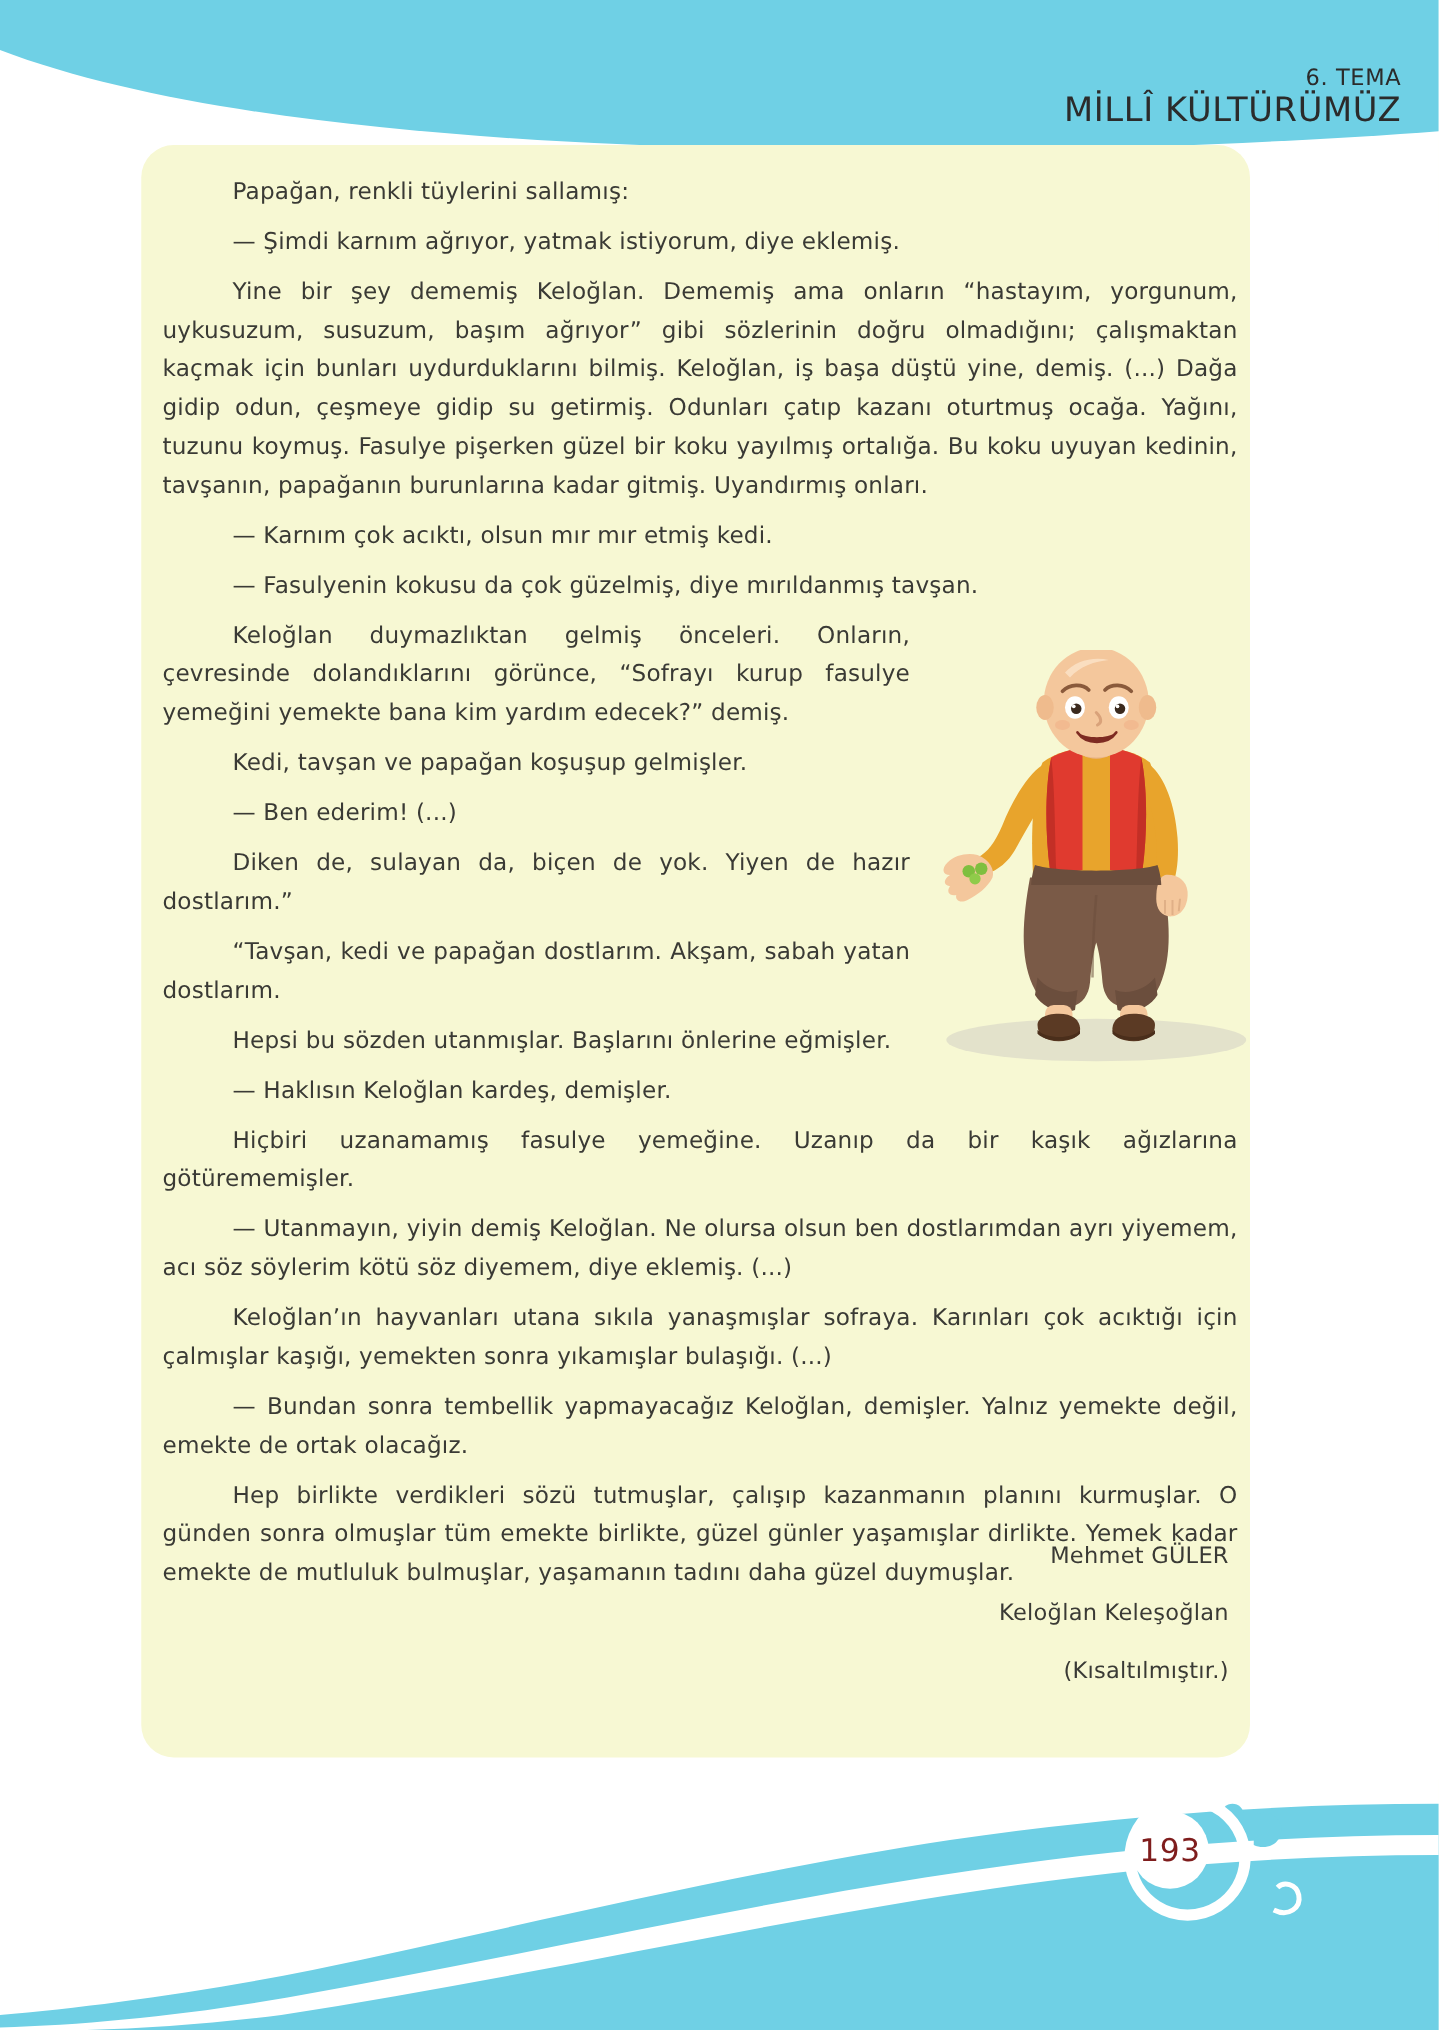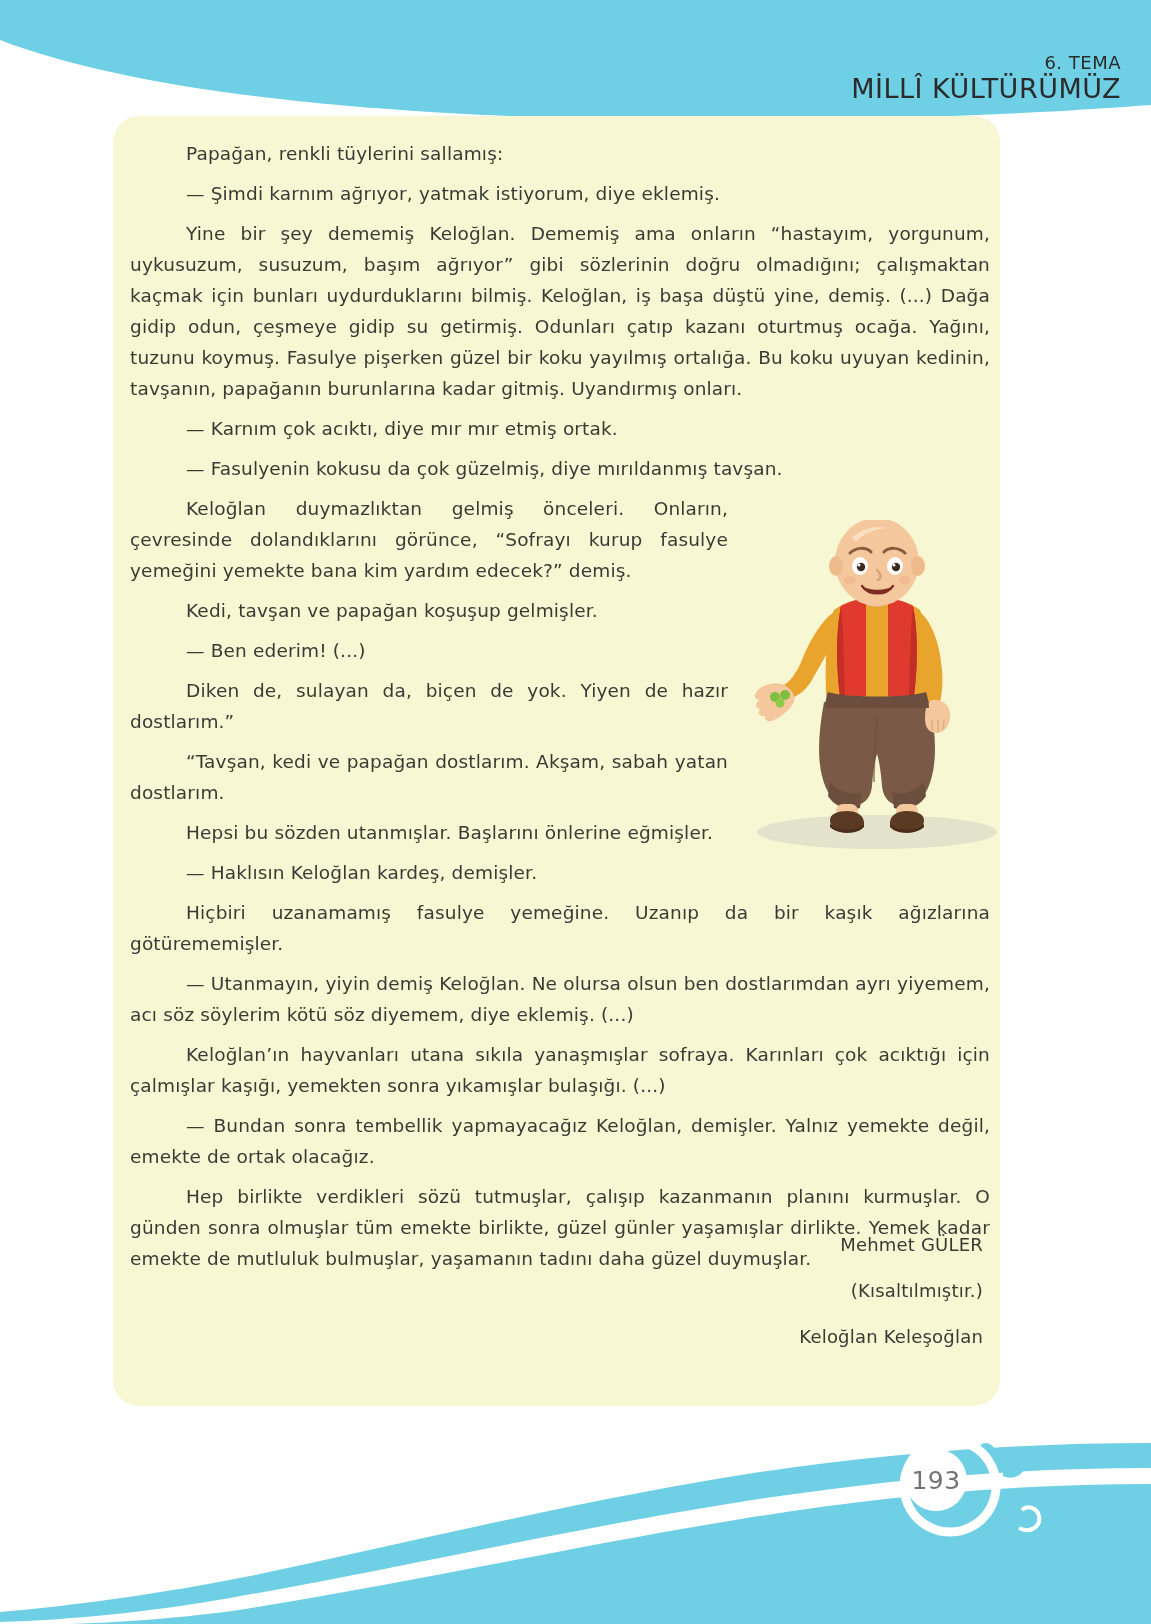--- a/index.html
+++ b/index.html
@@ -120,21 +120,21 @@
     left: 905px;
     top: 1449px;
     width: 62px;
     height: 62px;
     border-radius: 50%;
     background: #ffffff;
     z-index: 12;
     display: flex;
     align-items: center;
     justify-content: center;
-    color: #737373;
+    color: #7f1d1d;
     font-size: 25px;
     letter-spacing: 0.5px;
     font-family: "DejaVu Sans", sans-serif;
   }
 </style>
 </head>
 <body>
 
 <svg class="deco-layer" viewBox="0 0 1151 1624" preserveAspectRatio="none" style="z-index:1;">
   <path d="M0,0 L1151,0 L1151,105 C980,118 700,128 430,112 C270,102 110,82 0,40 Z" fill="#6FD0E5"></path>
@@ -157,41 +157,41 @@
   <div class="line1">6. TEMA</div>
   <div class="line2">MİLLÎ KÜLTÜRÜMÜZ</div>
 </div>
 
 <div class="panel"></div>
 
 <div class="text-col">
   <p class="indent">Papağan, renkli tüylerini sallamış:</p>
   <p class="dash">— Şimdi karnım ağrıyor, yatmak istiyorum, diye eklemiş.</p>
   <p class="indent">Yine bir şey dememiş Keloğlan. Dememiş ama onların “hastayım, yorgunum, uykusuzum, susuzum, başım ağrıyor” gibi sözlerinin doğru olmadığını; çalışmaktan kaçmak için bunları uydurduklarını bilmiş. Keloğlan, iş başa düştü yine, demiş. (...) Dağa gidip odun, çeşmeye gidip su getirmiş. Odunları çatıp kazanı oturtmuş ocağa. Yağını, tuzunu koymuş. Fasulye pişerken güzel bir koku yayılmış ortalığa. Bu koku uyuyan kedinin, tavşanın, papağanın burunlarına kadar gitmiş. Uyandırmış onları.</p>
-  <p class="dash">— Karnım çok acıktı, diye mır mır etmiş ortak.</p>
+  <p class="dash">— Karnım çok acıktı, olsun mır mır etmiş kedi.</p>
   <p class="dash">— Fasulyenin kokusu da çok güzelmiş, diye mırıldanmış tavşan.</p>
   <div class="illo-float"></div>
   <p class="indent">Keloğlan duymazlıktan gelmiş önceleri. Onların, çevresinde dolandıklarını görünce, “Sofrayı kurup fasulye yemeğini yemekte bana kim yardım edecek?” demiş.</p>
   <p class="indent">Kedi, tavşan ve papağan koşuşup gelmişler.</p>
   <p class="dash">— Ben ederim! (...)</p>
   <p class="quote">Diken de, sulayan da, biçen de yok. Yiyen de hazır dostlarım.”</p>
   <p class="quote">“Tavşan, kedi ve papağan dostlarım. Akşam, sabah yatan dostlarım.</p>
   <p class="indent">Hepsi bu sözden utanmışlar. Başlarını önlerine eğmişler.</p>
   <p class="dash">— Haklısın Keloğlan kardeş, demişler.</p>
   <p class="indent">Hiçbiri uzanamamış fasulye yemeğine. Uzanıp da bir kaşık ağızlarına götürememişler.</p>
   <p class="dash">— Utanmayın, yiyin demiş Keloğlan. Ne olursa olsun ben dostlarımdan ayrı yiyemem, acı söz söylerim kötü söz diyemem, diye eklemiş. (...)</p>
   <p class="indent">Keloğlan’ın hayvanları utana sıkıla yanaşmışlar sofraya. Karınları çok acıktığı için çalmışlar kaşığı, yemekten sonra yıkamışlar bulaşığı. (...)</p>
   <p class="dash">— Bundan sonra tembellik yapmayacağız Keloğlan, demişler. Yalnız yemekte değil, emekte de ortak olacağız.</p>
   <p class="indent">Hep birlikte verdikleri sözü tutmuşlar, çalışıp kazanmanın planını kurmuşlar. O günden sonra olmuşlar tüm emekte birlikte, güzel günler yaşamışlar dirlikte. Yemek kadar emekte de mutluluk bulmuşlar, yaşamanın tadını daha güzel duymuşlar.</p>
 </div>
 
 <div class="attrib">
   <div>Mehmet GÜLER</div>
+  <div>Keloğlan Keleşoğlan</div>
   <div>(Kısaltılmıştır.)</div>
-  <div>Keloğlan Keleşoğlan</div>
 </div>
 
 <svg class="illustration" viewBox="0 0 262 330">
 
   <ellipse cx="131" cy="312" rx="120" ry="17" fill="#E3E2CB"></ellipse>
 
   <path d="M78,182 L184,182 C190,215 192,245 182,268 C176,282 162,288 150,285 C142,283 137,276 136,266 C135,252 133,240 131,234 C129,240 127,252 126,266 C125,276 120,283 112,285 C100,288 86,282 80,268 C70,245 72,215 78,182 Z" fill="#7A5A47"></path>
   <path d="M131,196 C129,220 128,244 128,262" fill="none" stroke="#6B4E3D" stroke-width="2" opacity="0.55"></path>
 
   <path d="M84,262 C92,272 106,276 116,272 L114,288 C102,292 88,286 82,276 Z" fill="#6B4E3D"></path>

